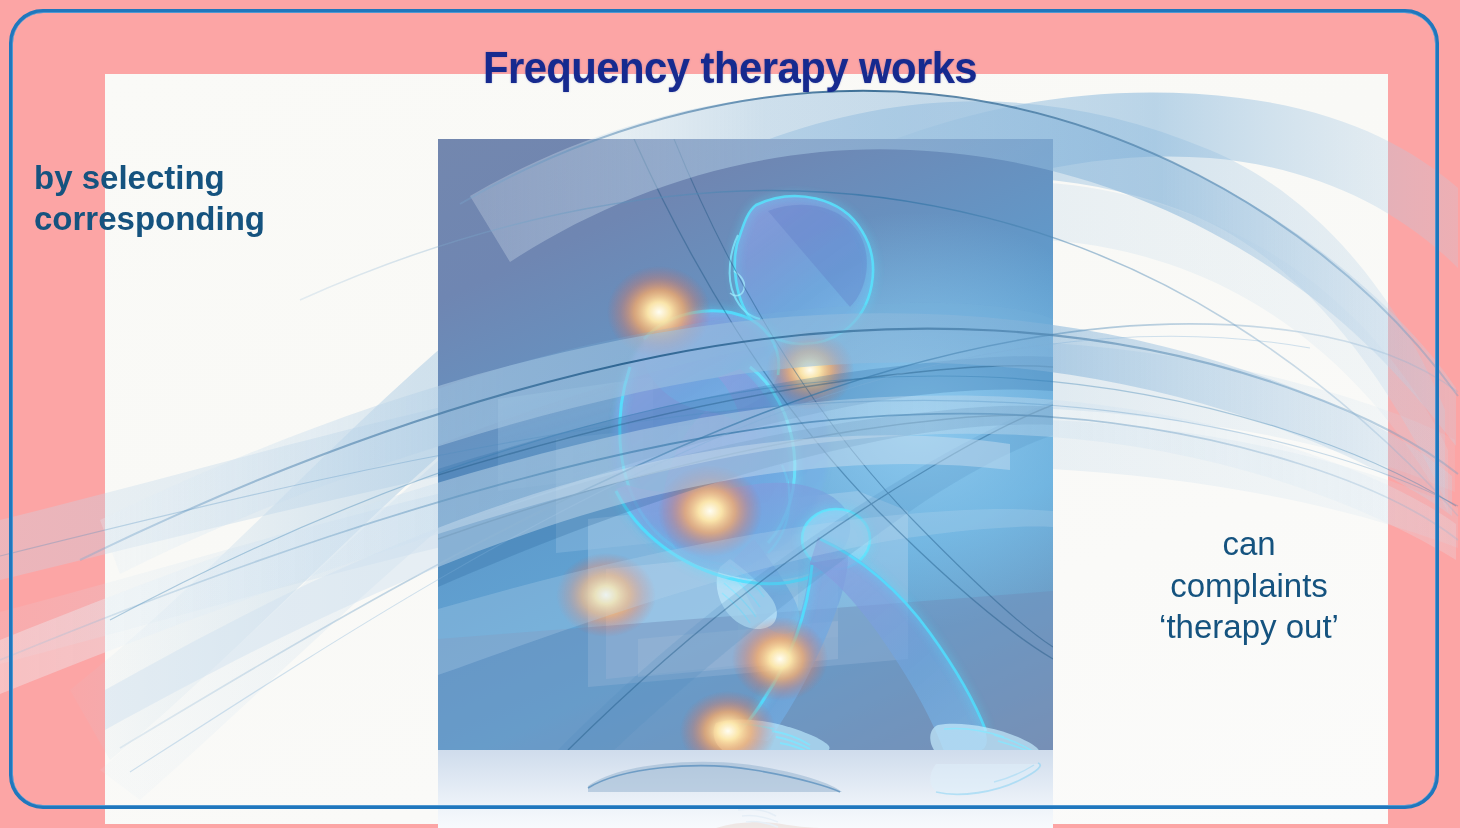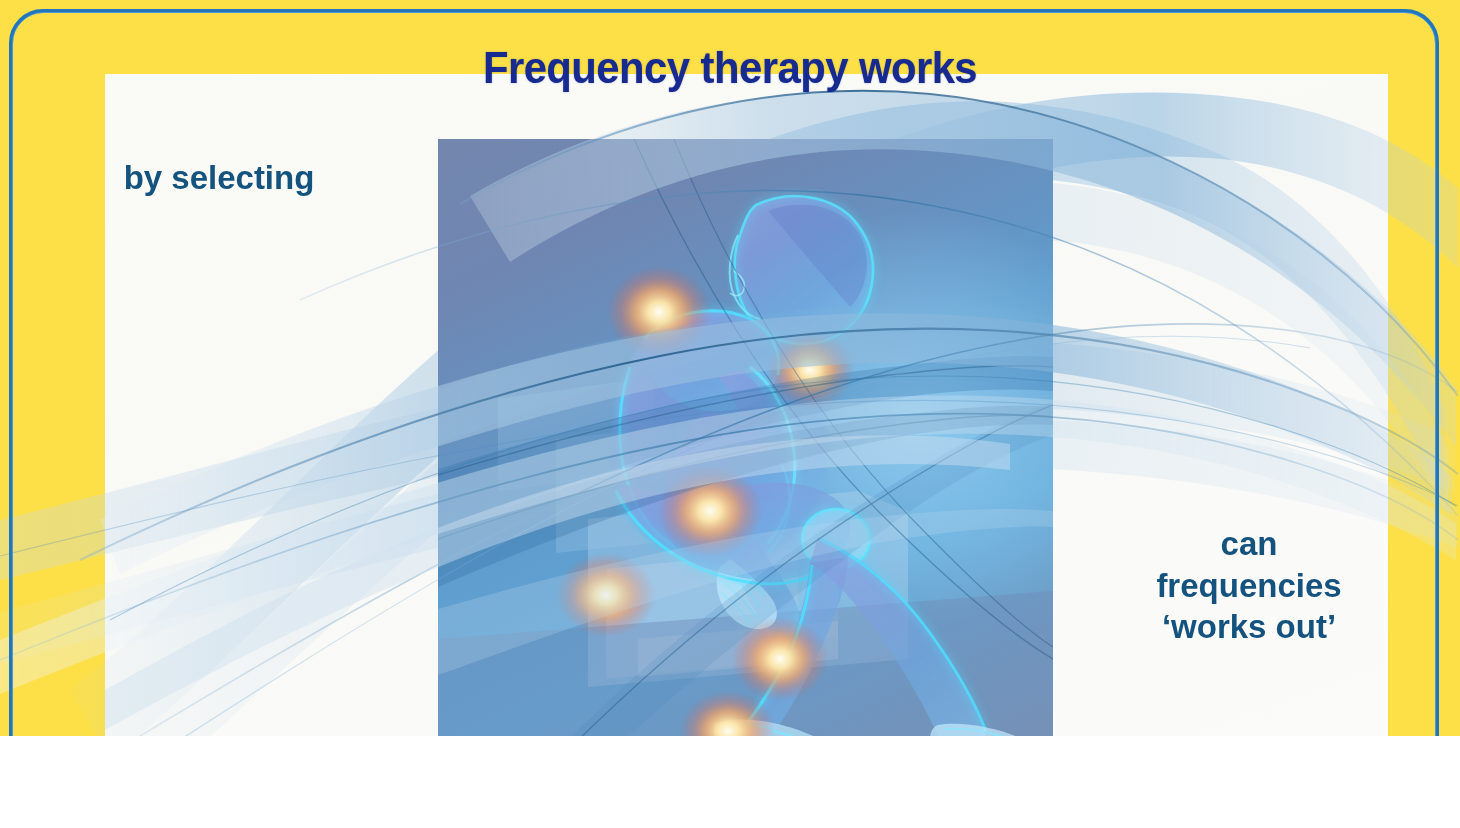--- a/index.html
+++ b/index.html
@@ -7,23 +7,23 @@
     margin: 0;
     padding: 0;
     background: #ffffff;
   }
   body {
     font-family: "Liberation Sans", sans-serif;
   }
   #slide {
     position: relative;
     width: 1460px;
-    height: 736px;
+    height: 828px;
     overflow: hidden;
-    background: #fde047;
+    background: #fca5a5;
   }
 
   
   .frame {
     position: absolute;
     left: 9px;
     top: 9px;
     width: 1430px;
     height: 800px;
     border: 4px solid #2077bd;
@@ -112,36 +112,36 @@
     transform: scaleX(.93);
     text-shadow: 0 0 2px rgba(22,42,143,.35);
     z-index: 50;
     font-family: "Liberation Sans Narrow", "Liberation Sans", sans-serif;
   }
   .text-left {
     position: absolute;
     left: 34px;
     top: 158px;
     width: 370px;
-    text-align: center;
+    text-align: left;
     font-size: 33px;
     line-height: 1.24;
     font-weight: bold;
     color: #15537f;
     z-index: 50;
   }
   .text-right {
     position: absolute;
     left: 1060px;
     top: 523px;
     width: 378px;
     text-align: center;
     font-size: 33px;
     line-height: 1.26;
-    font-weight: bold;
+    font-weight: normal;
     color: #15537f;
     z-index: 50;
   }
   .line { display: block; white-space: nowrap; }
 </style>
 </head>
 <body>
 
 <div id="slide">
 
@@ -434,24 +434,25 @@
     </g>
 
     <path d="M105,690 C230,620 380,540 560,486 C720,438 880,424 1010,444
              L1010,470 C880,454 730,470 580,516 C400,572 240,656 105,730 Z" fill="#cfe0ef" opacity=".45"></path>
   </svg>
 
   <div class="title">Frequency therapy works</div>
 
   <div class="text-left">
     <span class="line">by selecting</span>
+    <span class="line">corresponding</span>
   </div>
 
   <div class="text-right">
     <span class="line">can</span>
-    <span class="line">frequencies</span>
-    <span class="line">‘works out’</span>
+    <span class="line">complaints</span>
+    <span class="line">‘therapy out’</span>
   </div>
 
   <div class="frame"></div>
   <div class="frame-inner-glow"></div>
 
 </div>
 
 </body></html>

